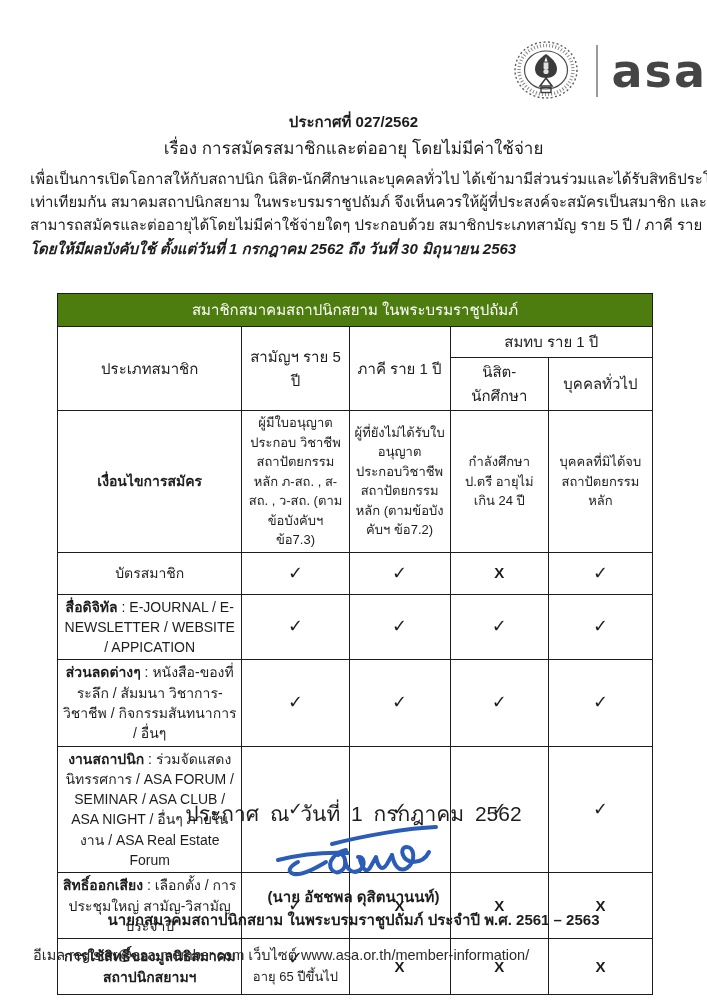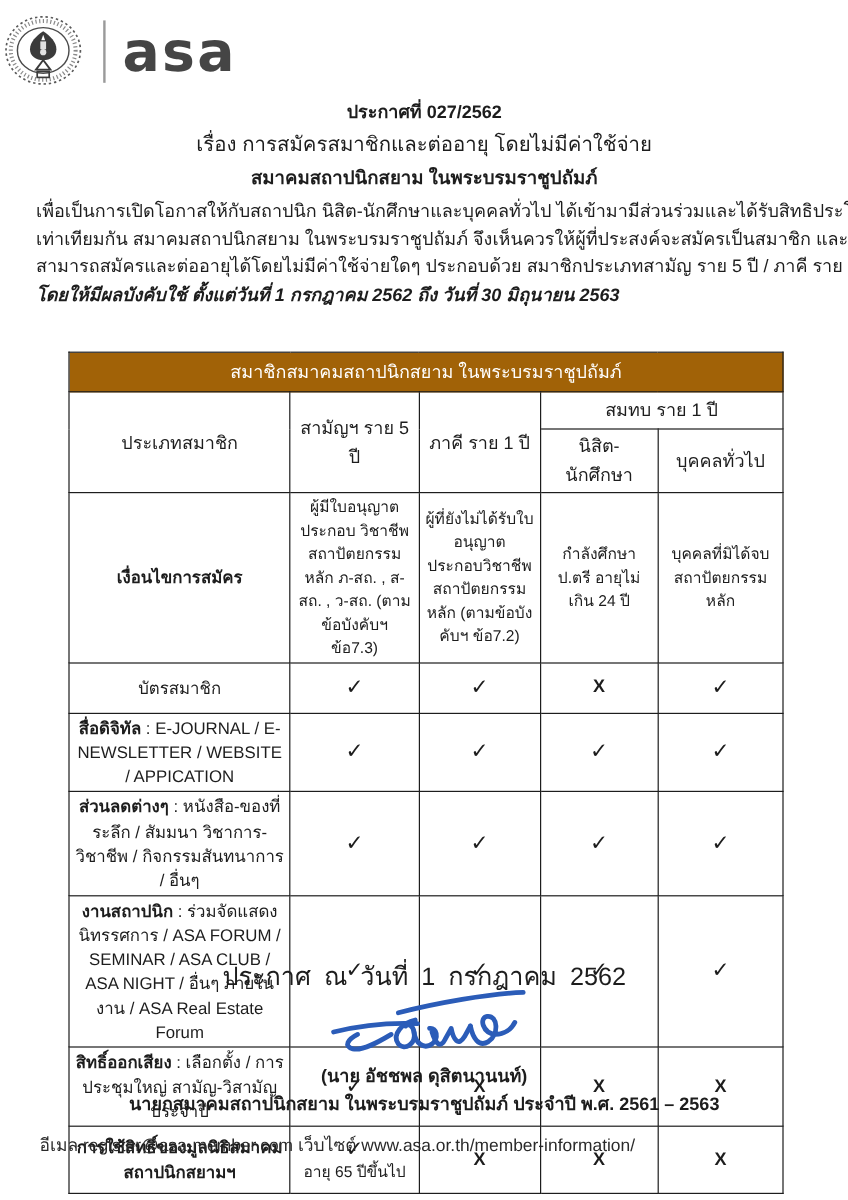--- a/index.html
+++ b/index.html
@@ -7,22 +7,22 @@
     position:relative;
     width:707px;height:1000px;
     margin:0 auto;
     background:#ffffff;
     font-family:"Liberation Sans","DejaVu Sans",sans-serif;
     color:#1d1d1d;
     overflow:hidden;
   }
   
   .logo-row{
-    display:flex;align-items:center;justify-content:flex-start;
-    gap:14px;padding-top:8px;height:70px;
+    display:flex;align-items:center;justify-content:flex-end;
+    gap:14px;padding-top:36px;height:70px;
   }
   .brand-text{
     font-size:46px;font-weight:800;color:#454545;
     letter-spacing:2px;line-height:1;
     font-family:"DejaVu Sans","Liberation Sans",sans-serif;
   }
   .logo-divider{width:2px;height:52px;background:#9a9a9a;}
   
   .title-block{text-align:center;margin-top:4px;line-height:1.55;}
   .announce-no{font-size:15px;font-weight:600;}
@@ -40,21 +40,21 @@
     position:absolute;left:57px;top:293px;width:596px;
     border-collapse:collapse;table-layout:fixed;
   }
   .member-table th,.member-table td{
     border:1px solid #1d1d1d;
     font-weight:normal;
     padding:2px 4px;
     vertical-align:middle;
   }
   .tbl-title{
-    background:#a16207;color:#ffffff;
+    background:#4d7c0f;color:#ffffff;
     font-size:15px;text-align:center;height:28px;font-weight:400;
   }
   .col-head{font-size:15px;text-align:center;height:26px;}
   .row-label{
     text-align:center;font-size:14px;padding:4px 6px 4px 8px;line-height:1.45;
   }
   .row-label b{font-weight:700;}
   .mark-cell{text-align:center;}
   .check{font-size:18px;font-weight:400;line-height:1;}
   .xmark{font-size:15px;font-weight:800;line-height:1;}
@@ -98,21 +98,20 @@
       <path d="M36 40 L42 48 H30 Z" fill="none" stroke="#3b3b3b" stroke-width="1.6"></path>
       <rect x="31" y="49.5" width="10" height="5" fill="none" stroke="#3b3b3b" stroke-width="1.4"></rect>
     </svg>
     <div class="logo-divider"></div>
     <div class="brand-text">asa</div>
   </div>
 
   <div class="title-block">
     <div class="announce-no">ประกาศที่ 027/2562</div>
     <div class="subject">เรื่อง การสมัครสมาชิกและต่ออายุ โดยไม่มีค่าใช้จ่าย</div>
-    <div class="org-name">สมาคมสถาปนิกสยาม ในพระบรมราชูปถัมภ์</div>
   </div>
 
   <div class="body-text">
     <div class="line">เพื่อเป็นการเปิดโอกาสให้กับสถาปนิก นิสิต-นักศึกษาและบุคคลทั่วไป ได้เข้ามามีส่วนร่วมและได้รับสิทธิประโยชน์อย่างทั่วถึง</div>
     <div class="line">เท่าเทียมกัน สมาคมสถาปนิกสยาม ในพระบรมราชูปถัมภ์ จึงเห็นควรให้ผู้ที่ประสงค์จะสมัครเป็นสมาชิก และต่ออายุสมาชิกสมาคมฯ</div>
     <div class="line">สามารถสมัครและต่ออายุได้โดยไม่มีค่าใช้จ่ายใดๆ ประกอบด้วย สมาชิกประเภทสามัญ ราย 5 ปี / ภาคี ราย 1 ปี / สมทบนิสิต-</div>
   </div>
   <div class="effective-line">โดยให้มีผลบังคับใช้ ตั้งแต่วันที่ 1 กรกฎาคม 2562 ถึง วันที่ 30 มิถุนายน 2563</div>
 
   <table class="member-table">

